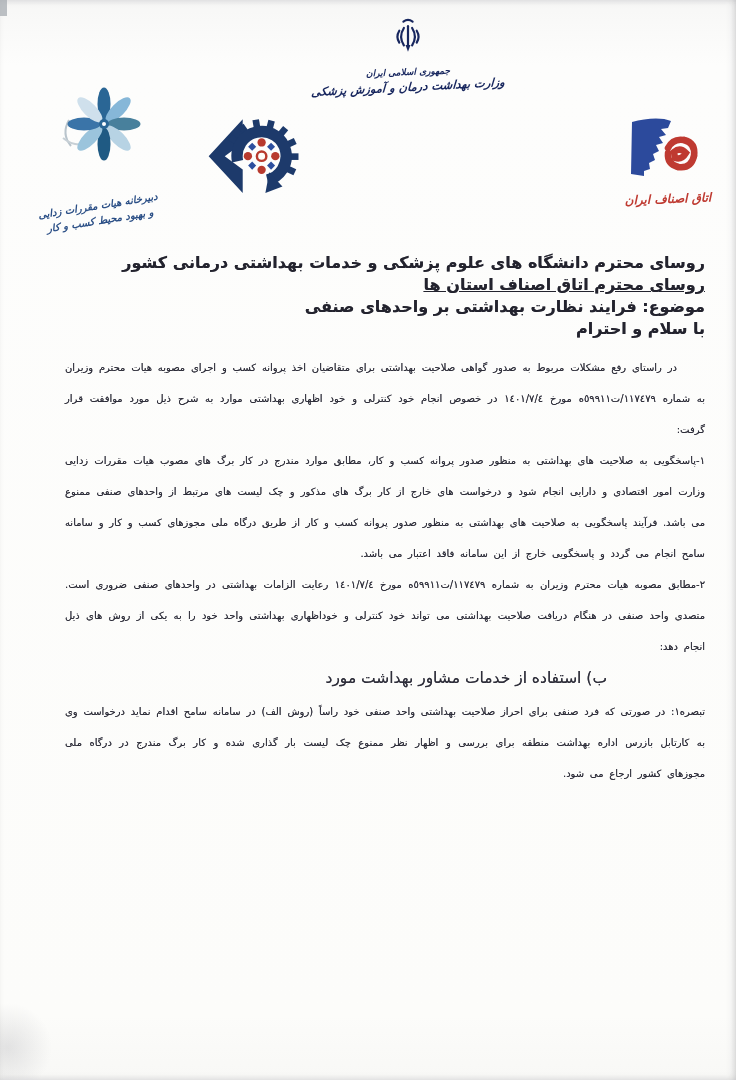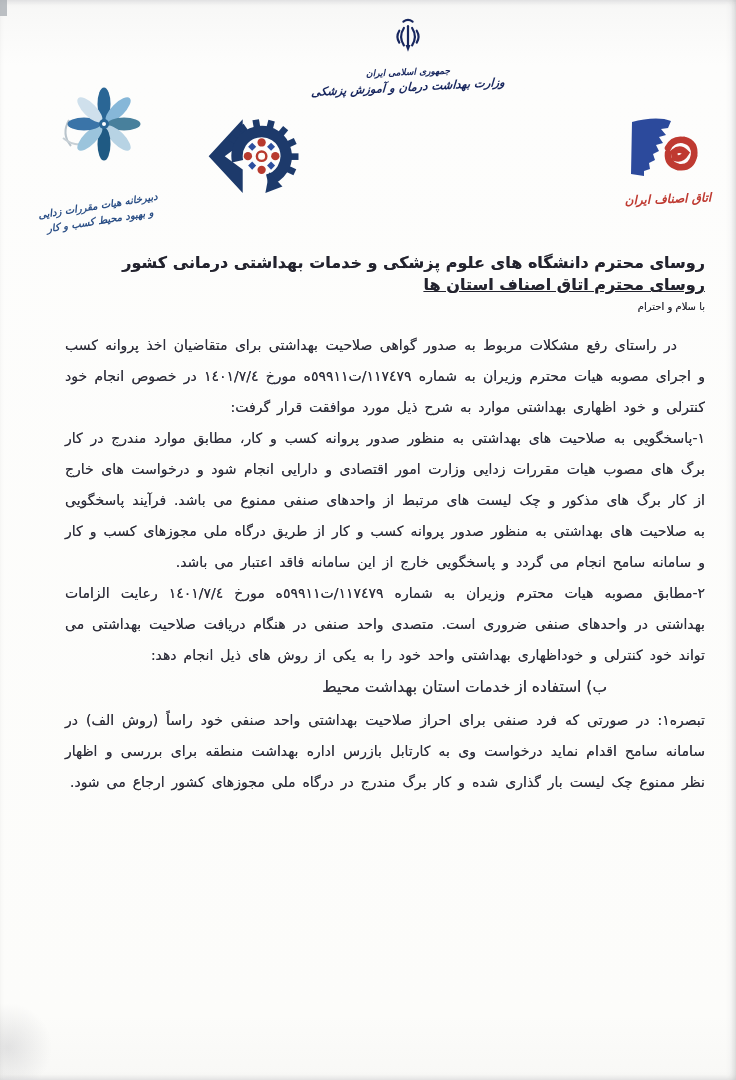--- a/index.html
+++ b/index.html
@@ -39,23 +39,23 @@
   .letter{
     position:absolute;top:252px;right:31px;left:28px;
     color:#2e2e3a;
     margin-left:37px;
   }
   .letter p{margin:0;}
   .hdr{font-size:16px;font-weight:bold;color:#23232e;line-height:22px;text-shadow:0 0 .5px rgba(35,35,46,.6);}
   .recipient-0{margin-top:4px;}
   .recipient-1{margin-top:19px;margin-right:32px;text-decoration:underline;}
   .subject{margin-top:22px;margin-right:38px;}
-  .salutation{margin-top:47px;font-size:10px;font-weight:normal;color:#23232e;line-height:22px;text-shadow:0 0 .5px rgba(35,35,46,.6);}
+  .salutation{margin-top:47px;font-size:16px;font-weight:bold;color:#23232e;line-height:22px;text-shadow:0 0 .5px rgba(35,35,46,.6);}
   .body-par{
-    font-size:14px;line-height:31px;text-align:justify;
+    font-size:10px;line-height:31px;text-align:justify;
     word-spacing:2.5px;
     text-shadow:0 0 .45px rgba(46,46,58,.75);
   }
   .intro{margin-top:12px !important;text-indent:28px;}
   .options{margin-top:2px;}
   .option{font-size:15.5px;line-height:28.5px;text-shadow:0 0 .45px rgba(46,46,58,.75);}
   .opt-0{margin-right:90px;}
   .opt-1{margin-right:98px;}
   .opt-2{margin-right:108px;}
   .note{margin-top:3px !important;}
@@ -165,26 +165,27 @@
         <path d="M60 55 Q49 52 50 41"></path>
         <path d="M56 40 Q62 35 68 41 Q64 48 57 46 Z"></path>
       </g>
     </svg>
     <div class="chamber-caption">اتاق اصناف ایران</div>
   </div>
 
   <div class="letter">
     <p class="hdr recipient-0">روسای محترم دانشگاه های علوم پزشکی و خدمات بهداشتی درمانی کشور</p>
     <p class="hdr recipient-1">روسای محترم اتاق  اصناف استان ها</p>
+    <p class="hdr subject">موضوع: فرایند نظارت بهداشتی بر واحدهای صنفی</p>
 
     <p class="salutation">با سلام و احترام</p>
 
     <p class="body-par intro">در راستای رفع مشکلات مربوط به صدور گواهی صلاحیت بهداشتی برای متقاضیان اخذ پروانه کسب و اجرای مصوبه هیات محترم وزیران به شماره ١١٧٤٧٩/ت٥٩٩١١ه  مورخ ١٤٠١/٧/٤ در خصوص انجام خود کنترلی و خود اظهاری بهداشتی موارد به شرح ذیل مورد موافقت قرار گرفت:</p>
     <p class="body-par">١-پاسخگویی به صلاحیت های بهداشتی به منظور صدور پروانه کسب و کار، مطابق موارد مندرج در کار برگ های مصوب هیات  مقررات زدایی وزارت امور اقتصادی و دارایی انجام شود و درخواست های خارج از کار برگ های مذکور و چک لیست های مرتبط از واحدهای صنفی ممنوع می باشد. فرآیند پاسخگویی به صلاحیت های بهداشتی به منظور صدور پروانه کسب و کار از طریق درگاه  ملی مجوزهای کسب و کار و سامانه سامح انجام می گردد و پاسخگویی خارج از این سامانه فاقد اعتبار می باشد.</p>
     <p class="body-par">٢-مطابق مصوبه هیات محترم وزیران به شماره ١١٧٤٧٩/ت٥٩٩١١ه  مورخ ١٤٠١/٧/٤ رعایت الزامات بهداشتی در واحدهای صنفی ضروری است. متصدی واحد صنفی در هنگام دریافت صلاحیت بهداشتی می تواند خود کنترلی و خوداظهاری بهداشتی واحد خود را به یکی از روش های ذیل  انجام دهد:</p>
 
     <div class="options">
-      <div class="option opt-1">ب) استفاده از خدمات استان بهداشت محیط</div>
+      <div class="option opt-1">ب) استفاده از خدمات مشاور بهداشت مورد</div>
     </div>
 
     <p class="body-par note">تبصره١: در صورتی که فرد صنفی برای احراز صلاحیت بهداشتی واحد صنفی خود راساً (روش الف) در سامانه سامح اقدام نماید درخواست وی به کارتابل بازرس اداره بهداشت منطقه برای بررسی و اظهار نظر ممنوع چک لیست بار گذاری شده و کار برگ مندرج در درگاه ملی مجوزهای کشور ارجاع می شود.</p>
   </div>
 </div>
 
 </body></html>

